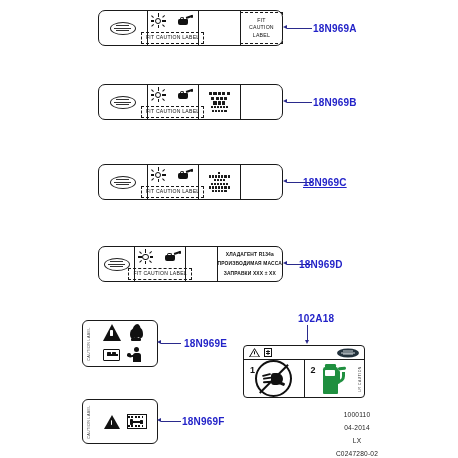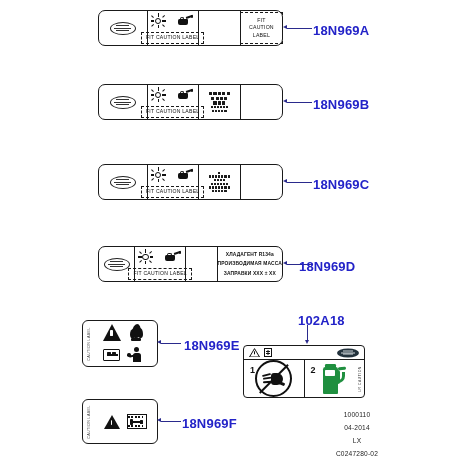--- a/index.html
+++ b/index.html
@@ -314,21 +314,21 @@
     position:absolute;right:2.5px;top:50%;
     transform:translateY(-50%) rotate(180deg);
     writing-mode:vertical-rl;
     font-size:3.4px;color:#333;letter-spacing:0.5px;white-space:nowrap;
   }
 
   
   .callout{
     position:absolute;
     color:#2323c8;
-    font-size:13px;
+    font-size:10px;
     font-weight:bold;
     letter-spacing:0.2px;
     white-space:nowrap;
     line-height:1;
   }
   .lead{position:absolute;background:#2a2a8c;}
   .lead-h{height:1px;}
   .lead-v{width:1px;}
   .arrow-l{
     position:absolute;width:0;height:0;
@@ -545,21 +545,21 @@
             <i class="g sm"></i>
             <i class="g sm"></i>
             <i class="g sm"></i>
           </div>
       </div>
     </div>
     <div class="cell c-blank"></div>
   </div>
   <div class="lead lead-h" style="left:287px;top:182px;width:25px;"></div>
   <div class="arrow-l" style="left:283px;top:179.4px;"></div>
-  <div class="callout" style="left:313px;top:177.5px;">18N969C</div>
+  <div class="callout" style="left:303px;top:177.5px;text-decoration:underline;">18N969C</div>
 
   <div class="strip" style="left:98px;top:246px;width:185px;height:36px;">
     <div class="cell c-logo">
       <div class="lr-oval">
           <i></i>
           <i></i>
           <i></i>
         </div>
     </div>
     <div class="cell c-icons">

